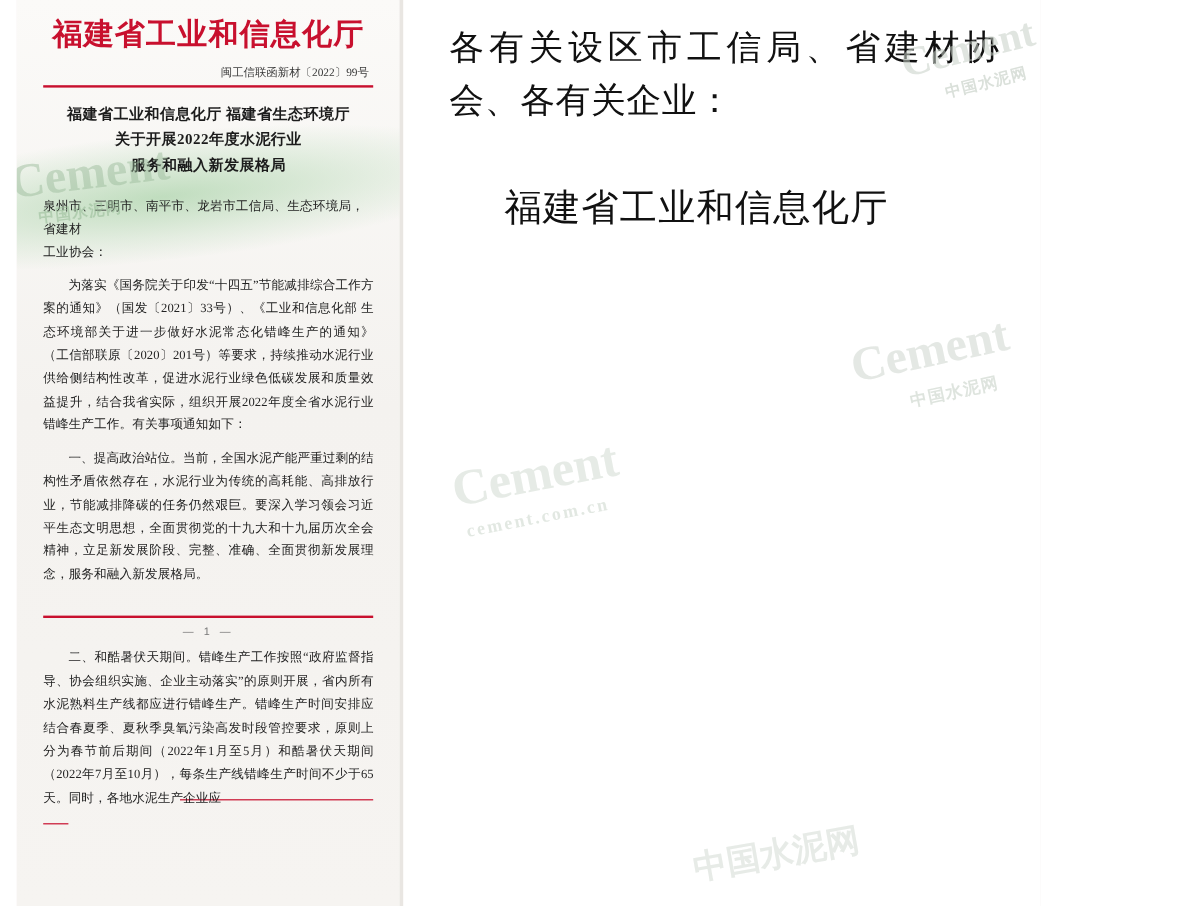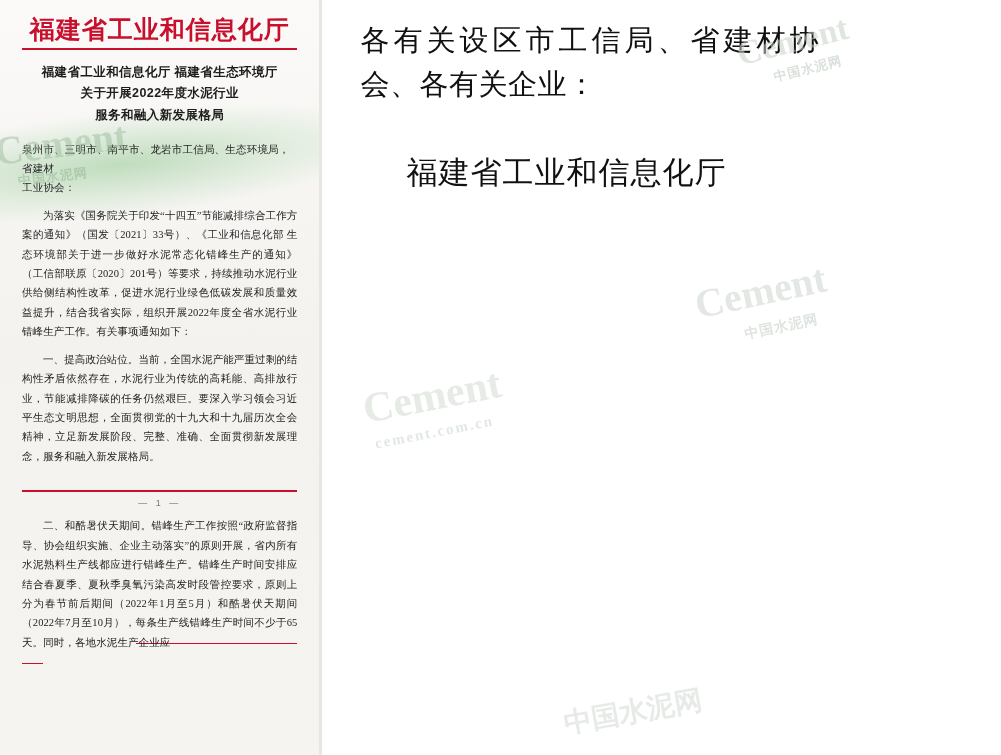--- a/index.html
+++ b/index.html
@@ -12,20 +12,21 @@
     height: 755px;
     font-family: "Liberation Sans", sans-serif;
     overflow: hidden;
   }
   .page {
     position: relative;
     width: 853px;
     height: 755px;
     display: flex;
     background: #f2f0ee;
+    margin-left: 14px;
   }
 
   
   .left-pane {
     position: relative;
     width: 375px;
     height: 755px;
     background: #f7f5f2;
     overflow: hidden;
     box-sizing: border-box;
@@ -61,21 +62,21 @@
     padding-right: 4px;
   }
   .red-rule {
     height: 2px;
     background: #c8102e;
     margin-top: 4px;
     margin-bottom: 12px;
   }
   .doc-title {
     text-align: center;
-    font-family: Liberation Sans, sans-serif;
+    font-family: Liberation Serif, serif;
     font-weight: bold;
     font-size: 12.5px;
     color: #1c1c1c;
     line-height: 1.75;
     letter-spacing: .4px;
   }
   .recipients {
     font-family: "Liberation Serif", serif;
     font-size: 10.5px;
     color: #222;
@@ -241,20 +242,21 @@
 </head>
 <body>
 
 <div class="page">
 
   <div class="left-pane">
     <div class="green-smear"></div>
 
     <div class="doc-inner">
       <div class="red-header">福建省工业和信息化厅</div>
+      <div class="doc-number">闽工信联函新材〔2022〕99号</div>
       <div class="red-rule"></div>
 
       <div class="doc-title">福建省工业和信息化厅  福建省生态环境厅</div>
       <div class="doc-title">关于开展2022年度水泥行业</div>
       <div class="doc-title">服务和融入新发展格局</div>
 
       <div class="recipients">泉州市、三明市、南平市、龙岩市工信局、生态环境局，省建材</div>
       <div class="recipients" style="margin-top:0">工业协会：</div>
 
       <div class="body-para indent">为落实《国务院关于印发“十四五”节能减排综合工作方案的通知》（国发〔2021〕33号）、《工业和信息化部 生态环境部关于进一步做好水泥常态化错峰生产的通知》（工信部联原〔2020〕201号）等要求，持续推动水泥行业供给侧结构性改革，促进水泥行业绿色低碳发展和质量效益提升，结合我省实际，组织开展2022年度全省水泥行业错峰生产工作。有关事项通知如下：</div>

